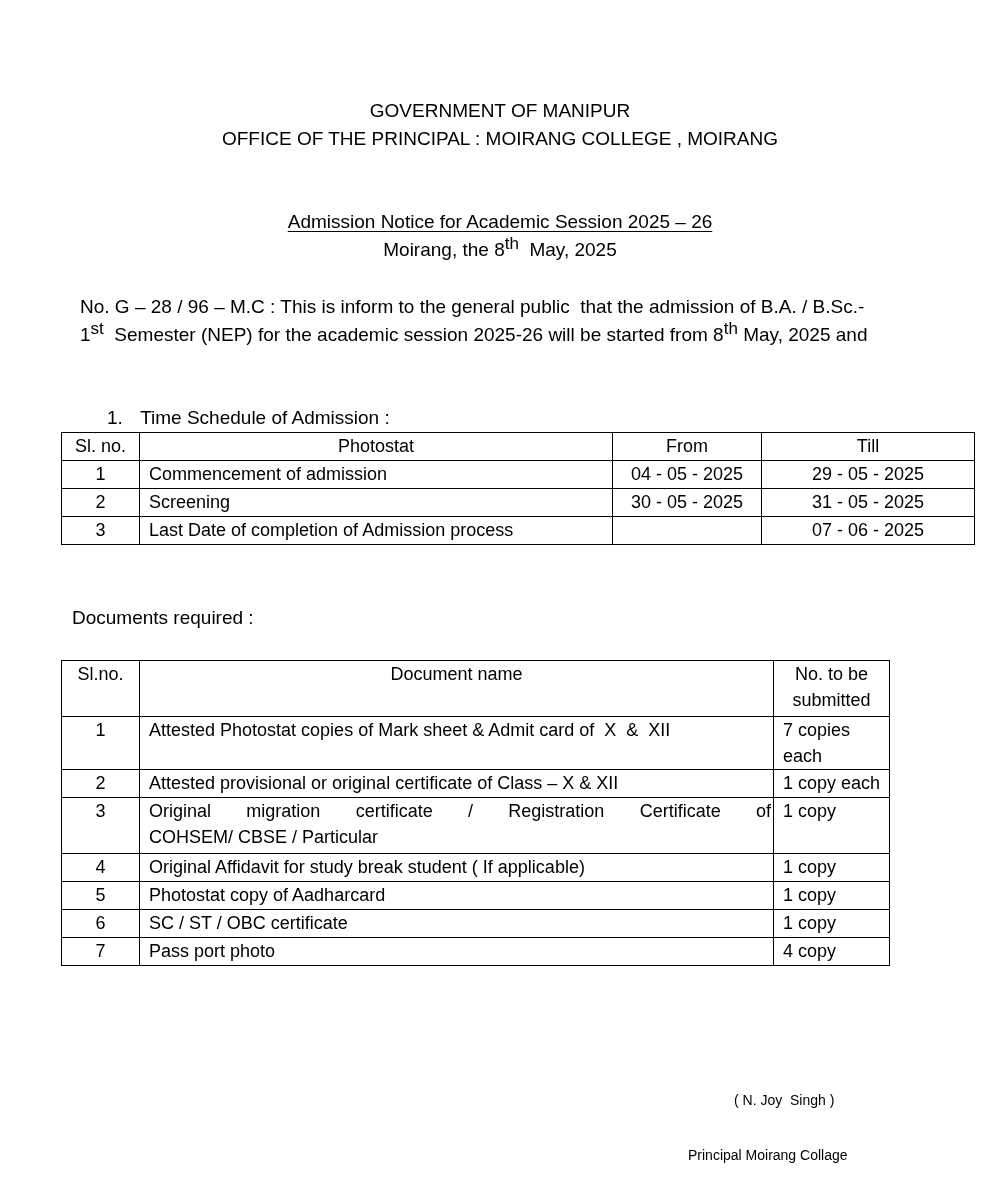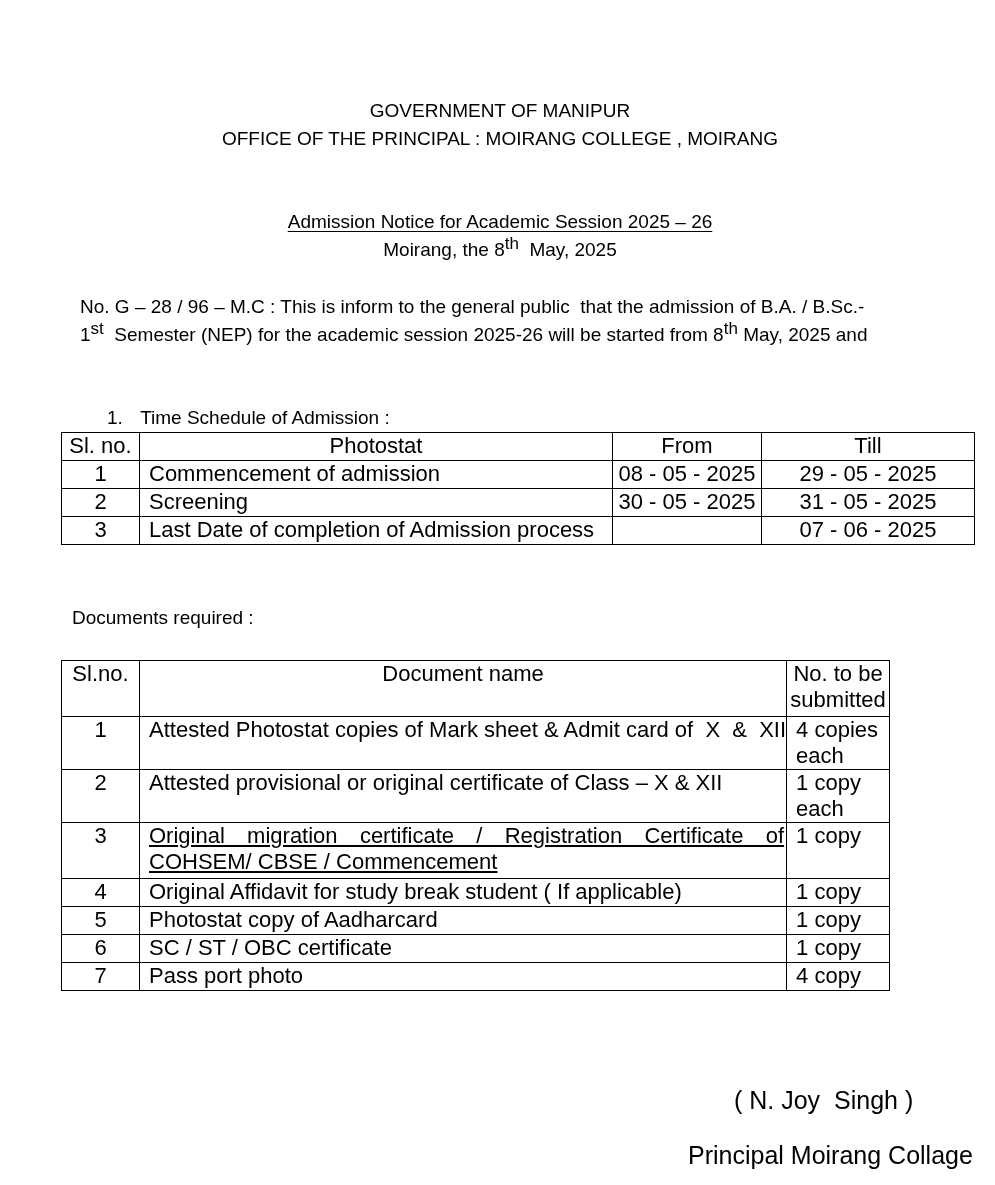--- a/index.html
+++ b/index.html
@@ -4,27 +4,27 @@
 <style>
   html, body { margin: 0; padding: 0; background: #ffffff; }
   body { width: 995px; height: 1185px; position: relative; overflow: hidden;
          font-family: "Liberation Sans", "DejaVu Sans", sans-serif; color: #000; }
   .abs { position: absolute; }
   .center { text-align: center; left: 0; width: 1000px; }
   .txt { font-size: 19px; line-height: 28px; white-space: nowrap; }
   .title-u { text-decoration: underline; text-underline-offset: 3px; }
   sup { font-size: 17px; line-height: 0; vertical-align: 7px; }
   .para { left: 80px; width: 870px; font-size: 19px; line-height: 28px; }
-  table { border-collapse: collapse; position: absolute; font-size: 22px; }
+  table { border-collapse: collapse; position: absolute; font-size: 18px; }
   td, th { border: 1.3px solid #000; padding: 0 0 0 9px; font-weight: normal; height: 27px; line-height: 26px; vertical-align: top; }
   .c { text-align: center; padding: 0; }
   .t1 { left: 61px; top: 432px; width: 914px; }
   .t2 { left: 61px; top: 660px; width: 829px; }
   .justify { text-align: justify; text-align-last: justify; }
-  .sig { font-size: 25px; line-height: 28px; white-space: nowrap; }
+  .sig { font-size: 14px; line-height: 28px; white-space: nowrap; }
 </style>
 </head>
 <body>
 
 <div class="abs center txt" style="top:97px;">GOVERNMENT OF MANIPUR</div>
 <div class="abs center txt" style="top:125px;">OFFICE OF THE PRINCIPAL : MOIRANG COLLEGE , MOIRANG</div>
 
 <div class="abs center txt" style="top:208px;">
   <span class="title-u">Admission Notice for Academic Session 2025 – 26</span>
 </div>
@@ -44,21 +44,21 @@
   <tbody>
       <tr>
     <th class="c" style="width:77px;">Sl. no.</th>
     <th class="c" style="width:472px;">Photostat</th>
     <th class="c" style="width:148px;">From</th>
     <th class="c">Till</th>
   </tr>
   <tr>
     <td class="c">1</td>
     <td>Commencement of admission</td>
-    <td class="c">08 - 05 - 2025</td>
+    <td class="c">04 - 05 - 2025</td>
     <td class="c">29 - 05 - 2025</td>
   </tr>
   <tr>
     <td class="c">2</td>
     <td>Screening</td>
     <td class="c">30 - 05 - 2025</td>
     <td class="c">31 - 05 - 2025</td>
   </tr>
   <tr>
     <td class="c">3</td>
@@ -77,32 +77,32 @@
     <th class="c" style="width:77px; height:55px;">Sl.no.</th>
     <th class="c" style="width:633px;">Document name</th>
     <th class="c">
       <div>No. to be</div>
       <div>submitted</div>
     </th>
   </tr>
   <tr>
     <td class="c">1</td>
     <td style="white-space:pre">Attested Photostat copies of Mark sheet &amp; Admit card of  X  &amp;  XII</td>
-    <td>4 copies each</td>
+    <td>7 copies each</td>
   </tr>
   <tr>
     <td class="c">2</td>
     <td>Attested provisional or original certificate of Class – X &amp; XII</td>
     <td>1 copy each</td>
   </tr>
   <tr>
     <td class="c" style="height:55px;">3</td>
-    <td style="padding-right:2px;text-decoration:underline;">
+    <td style="padding-right:2px;">
       <div class="justify">Original migration certificate / Registration Certificate of</div>
-      <div>COHSEM/ CBSE / Commencement</div>
+      <div>COHSEM/ CBSE / Particular</div>
     </td>
     <td>1 copy</td>
   </tr>
   <tr>
     <td class="c">4</td>
     <td>Original Affidavit for study break student ( If applicable)</td>
     <td>1 copy</td>
   </tr>
   <tr>
     <td class="c">5</td>

